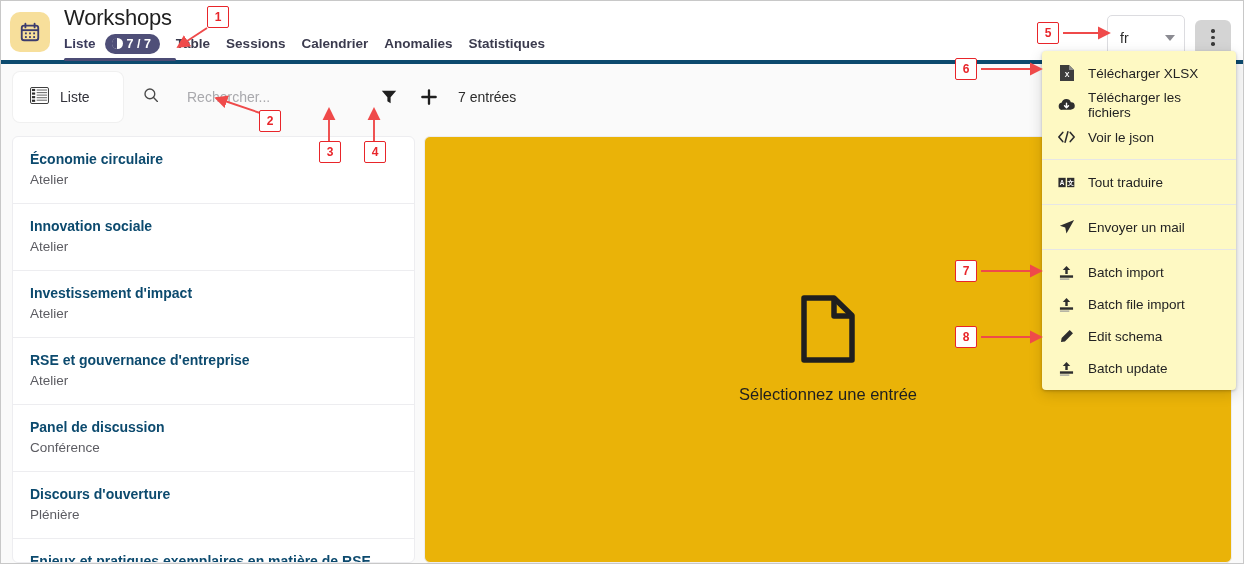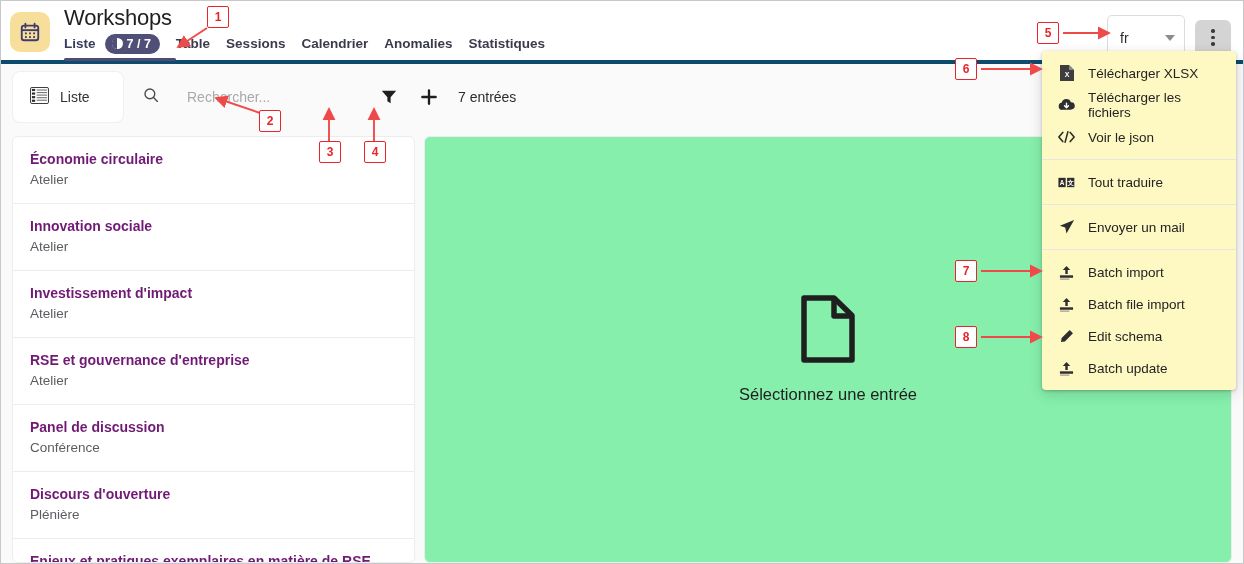--- a/index.html
+++ b/index.html
@@ -125,26 +125,26 @@
   .list-panel {
     width: 403px; margin-left: 11px; background: #ffffff;
     border: 1px solid #ededf0; border-radius: 6px;
     overflow: hidden;
   }
   .list-item {
     padding: 13px 16px 14px 17px;
     border-bottom: 1px solid #ededf0; cursor: pointer;
   }
   .list-item:last-child { border-bottom: none; }
-  .li-title { font-size: 14px; font-weight: bold; color: #701a75; line-height: 19px; }
+  .li-title { font-size: 14px; font-weight: bold; color: #0c4a6e; line-height: 19px; }
   .li-sub { font-size: 13.5px; color: #5c5c62; margin-top: 2px; line-height: 18px; }
 
   .detail-panel {
     flex: 1; margin-left: 9px; margin-right: 11px;
-    background: #86efac; border: 1px solid #ededf0; border-radius: 6px;
+    background: #eab308; border: 1px solid #ededf0; border-radius: 6px;
     display: flex; flex-direction: column;
     align-items: center; justify-content: center;
   }
   .empty-icon { margin-bottom: 18px; }
   .empty-text { font-size: 16.5px; color: #1f1f1f; }
 
   
   .menu {
     position: absolute; top: 50px; right: 7px; width: 194px;
     background: #fef9c3; border-radius: 4px;

